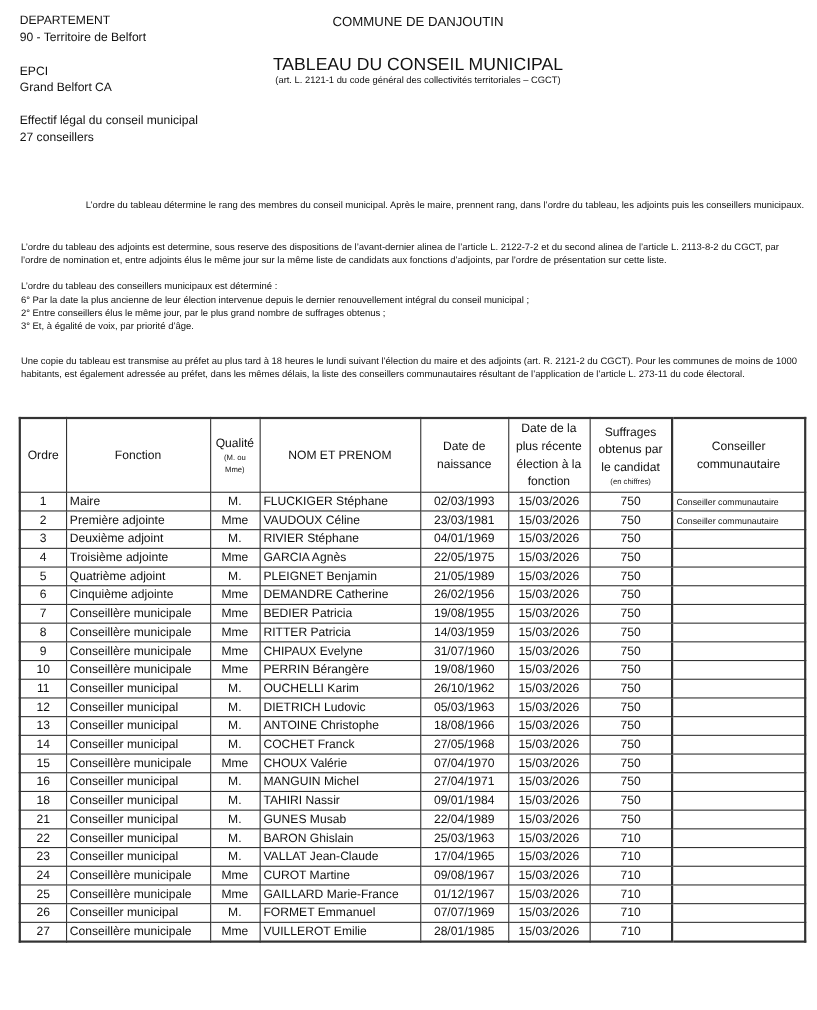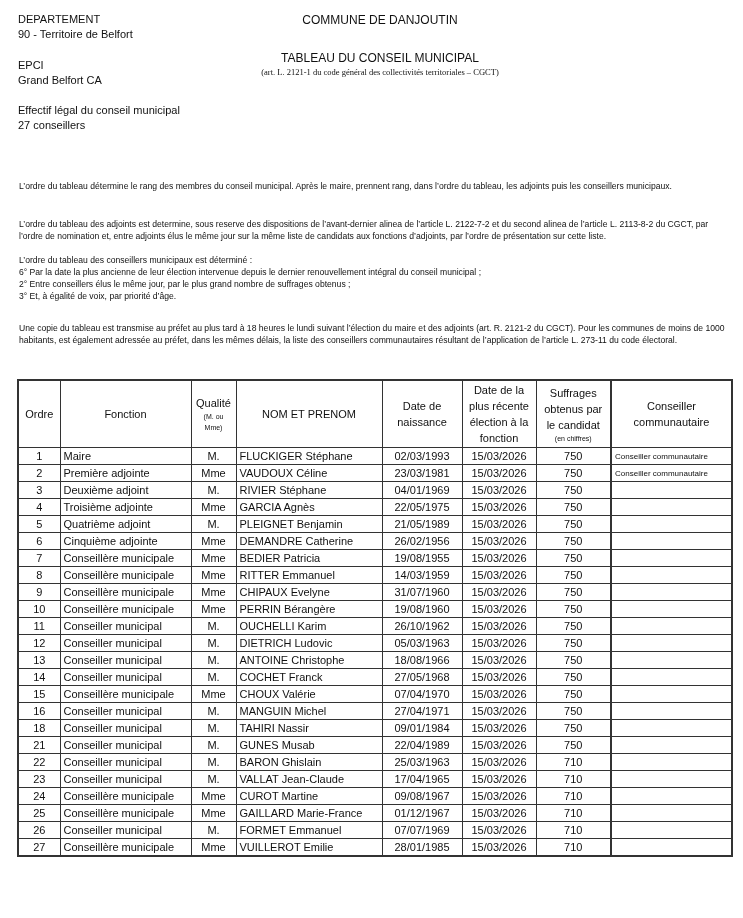--- a/index.html
+++ b/index.html
@@ -2,22 +2,22 @@
 <html><head>
 <meta charset="utf-8">
 <style>
   html, body { margin:0; padding:0; background:#ffffff; }
   body { width:743px; height:918px; position:relative; overflow:hidden;
          font-family:"Liberation Sans", "DejaVu Sans", sans-serif; color:#111; }
   .abs { position:absolute; }
   .lbl { font-size:11px; line-height:15px; }
   .center { text-align:center; }
   .title1 { font-size:12px; }
-  .title2 { font-size:12px; }
-  .sub { font-size:8.5px;font-family:Liberation Serif, serif; }
+  .title2 { font-size:16px; }
+  .sub { font-size:8.5px; }
   .para { font-size:8.6px; line-height:12px; left:19px; width:712px; }
   table.ct { position:absolute; left:17px; top:379px; border-collapse:collapse;
              font-size:11px; table-layout:fixed; }
   table.ct td, table.ct th { border:1px solid #333; padding:0 3px; height:16px;
              white-space:nowrap; overflow:hidden; font-weight:normal; }
   table.ct { border:2px solid #333; }
   table.ct th { height:66px; line-height:16px; white-space:normal; }
   table.ct th small { font-size:7px; display:block; line-height:11px; }
   .c { text-align:center; }
   .cc { font-size:8px; }
@@ -37,21 +37,21 @@
 </div>
 <div class="abs lbl" style="left:18px; top:103px;">
   <div>Effectif légal du conseil municipal</div>
   <div>27 conseillers</div>
 </div>
 
 <div class="abs center title1" style="left:230px; width:300px; top:13px;">COMMUNE DE DANJOUTIN</div>
 <div class="abs center title2" style="left:230px; width:300px; top:51px;">TABLEAU DU CONSEIL MUNICIPAL</div>
 <div class="abs center sub" style="left:200px; width:360px; top:67px;">(art. L. 2121-1 du code général des collectivités territoriales – CGCT)</div>
 
-<div class="abs para" style="top:180px;">L’ordre du tableau détermine le rang des membres du conseil municipal. Après le maire, prennent rang, dans l’ordre du tableau, les adjoints puis les conseillers municipaux.</div>
+<div class="abs para" style="top:180px;text-align:right;">L’ordre du tableau détermine le rang des membres du conseil municipal. Après le maire, prennent rang, dans l’ordre du tableau, les adjoints puis les conseillers municipaux.</div>
 <div class="abs para" style="top:218px;">L’ordre du tableau des adjoints est determine, sous reserve des dispositions de l’avant-dernier alinea de l’article L. 2122-7-2 et du second alinea de l’article L. 2113-8-2 du CGCT, par l’ordre de nomination et, entre adjoints élus le même jour sur la même liste de candidats aux fonctions d’adjoints, par l’ordre de présentation sur cette liste.</div>
 <div class="abs para" style="top:254px;">
   <div>L’ordre du tableau des conseillers municipaux est déterminé :</div>
   <div>6° Par la date la plus ancienne de leur élection intervenue depuis le dernier renouvellement intégral du conseil municipal ;</div>
   <div>2° Entre conseillers élus le même jour, par le plus grand nombre de suffrages obtenus ;</div>
   <div>3° Et, à égalité de voix, par priorité d’âge.</div>
 </div>
 <div class="abs para" style="top:322px;">Une copie du tableau est transmise au préfet au plus tard à 18 heures le lundi suivant l’élection du maire et des adjoints (art. R. 2121-2 du CGCT). Pour les communes de moins de 1000 habitants, est également adressée au préfet, dans les mêmes délais, la liste des conseillers communautaires résultant de l’application de l’article L. 273-11 du code électoral.</div>
 
 <table class="ct">
@@ -151,21 +151,21 @@
         <td>BEDIER Patricia</td>
         <td class="c">19/08/1955</td>
         <td class="c">15/03/2026</td>
         <td class="c">750</td>
         <td class="cc col-cc"></td>
       </tr>
       <tr>
         <td class="c">8</td>
         <td>Conseillère municipale</td>
         <td class="c">Mme</td>
-        <td>RITTER Emmanuel</td>
+        <td>RITTER Patricia</td>
         <td class="c">14/03/1959</td>
         <td class="c">15/03/2026</td>
         <td class="c">750</td>
         <td class="cc col-cc"></td>
       </tr>
       <tr>
         <td class="c">9</td>
         <td>Conseillère municipale</td>
         <td class="c">Mme</td>
         <td>CHIPAUX Evelyne</td>

